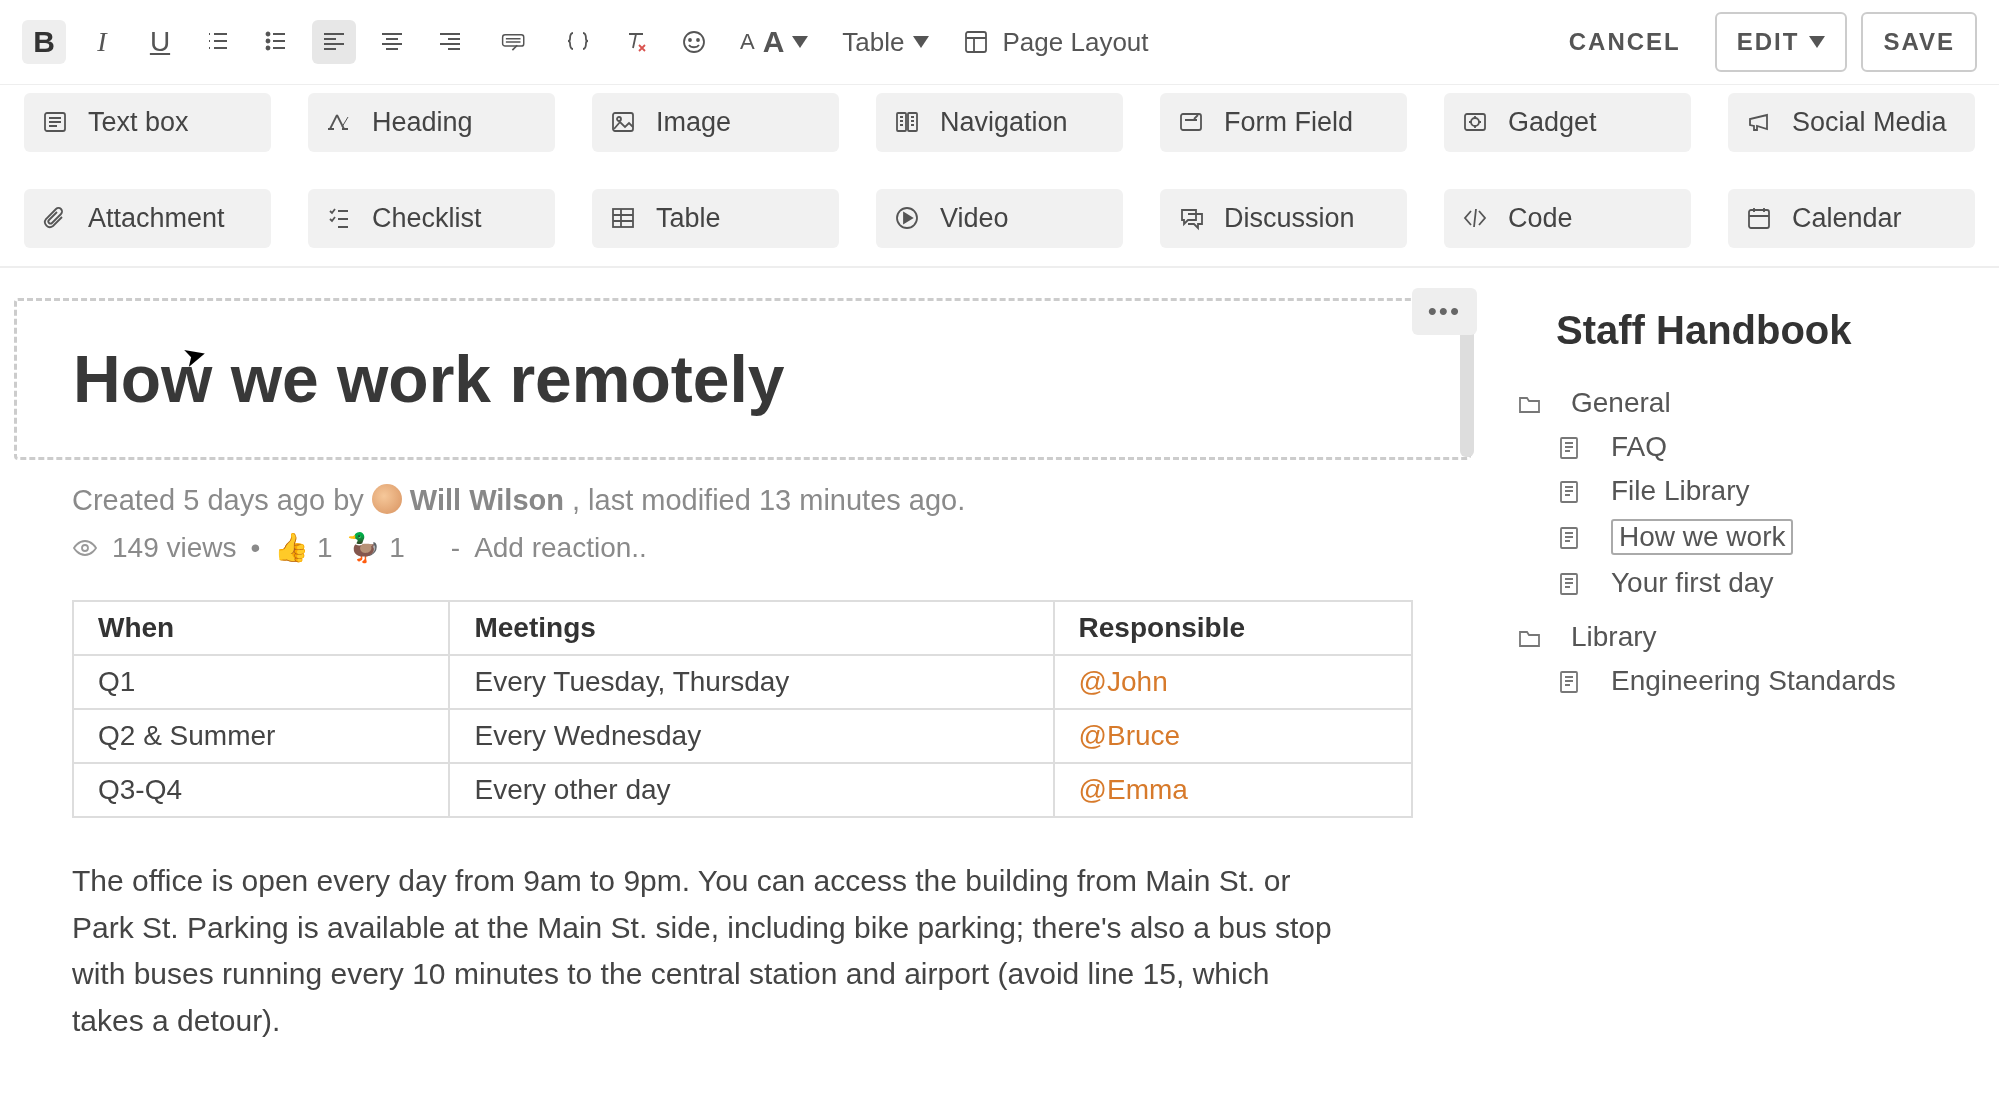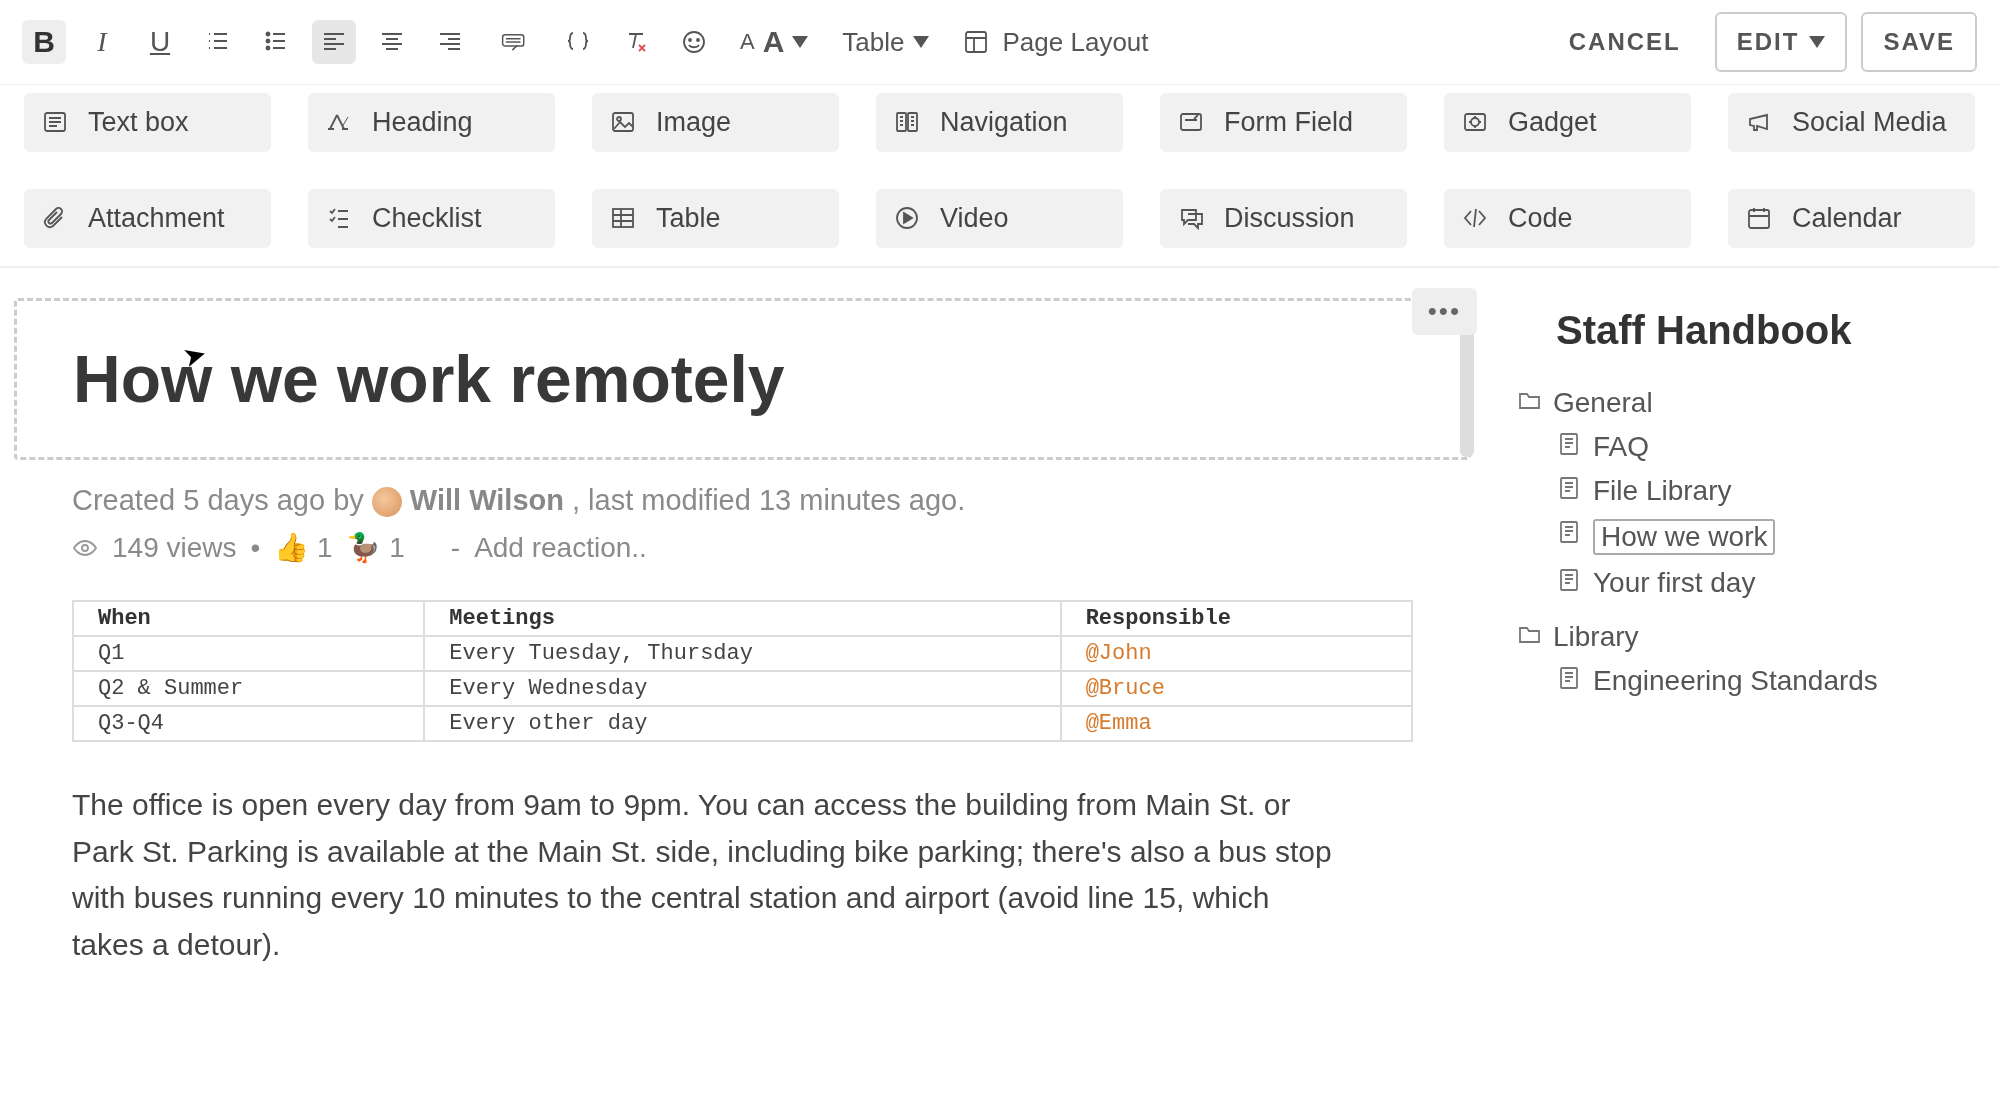--- a/index.html
+++ b/index.html
@@ -127,21 +127,21 @@
     font-size:28px;
     color:#000;
     transform: rotate(-15deg);
   }
 
   .byline {
     padding: 24px 58px 0 58px;
     font-size: 29px;
     color: #8a8a8a;
     display:flex;
-    align-items:flex-end;
+    align-items:flex-start;
     gap:8px;
     flex-wrap:wrap;
   }
   .byline .author { color:#888; font-weight:600; }
   .avatar {
     width:30px; height:30px; border-radius:50%;
     background: radial-gradient(circle at 40% 40%, #f6c89a, #d8925f);
     display:inline-block;
   }
 
@@ -157,25 +157,24 @@
 
   
   .data-table {
     margin: 36px 58px 0 58px;
     border-collapse: collapse;
     width: calc(100% - 116px);
     max-width: 1360px;
   }
   .data-table th, .data-table td {
     border: 2px solid #ddd;
-    padding: 4px 24px;
+    padding: 10px 24px;
     text-align: left;
-    font-size: 22px;
+    font-size: 28px;
     color:#444;
-    font-family:Liberation Mono, monospace;
   }
   .data-table th { font-weight:700; color:#333; }
   .mention { color: #d77a2b; }
 
   .body-text {
     padding: 40px 58px 0 58px;
     font-size: 30px;
     line-height: 1.55;
     color: #444;
     max-width: 1380px;
@@ -189,21 +188,21 @@
   .sidebar h2 {
     font-size: 40px;
     font-weight: 800;
     color:#333;
     margin-bottom: 28px;
     margin-left: 39px;
   }
   .tree { list-style:none; }
   .tree > li { margin-bottom: 10px; }
   .tree .folder, .tree .page {
-    display:flex; align-items:flex-start; gap:12px;
+    display:flex; align-items:center; gap:30px;
     font-size:28px; color:#555;
     padding:6px 0;
   }
   .tree .folder { font-weight:500; }
   .tree ul { list-style:none; padding-left:40px; }
   .tree .page.current span.lbl {
     border:2px solid #aaa; border-radius:3px;
     padding: 0 6px;
   }
   .tree svg { width:24px; height:24px; stroke:#777; fill:none; stroke-width:1.8; flex-shrink:0; }

